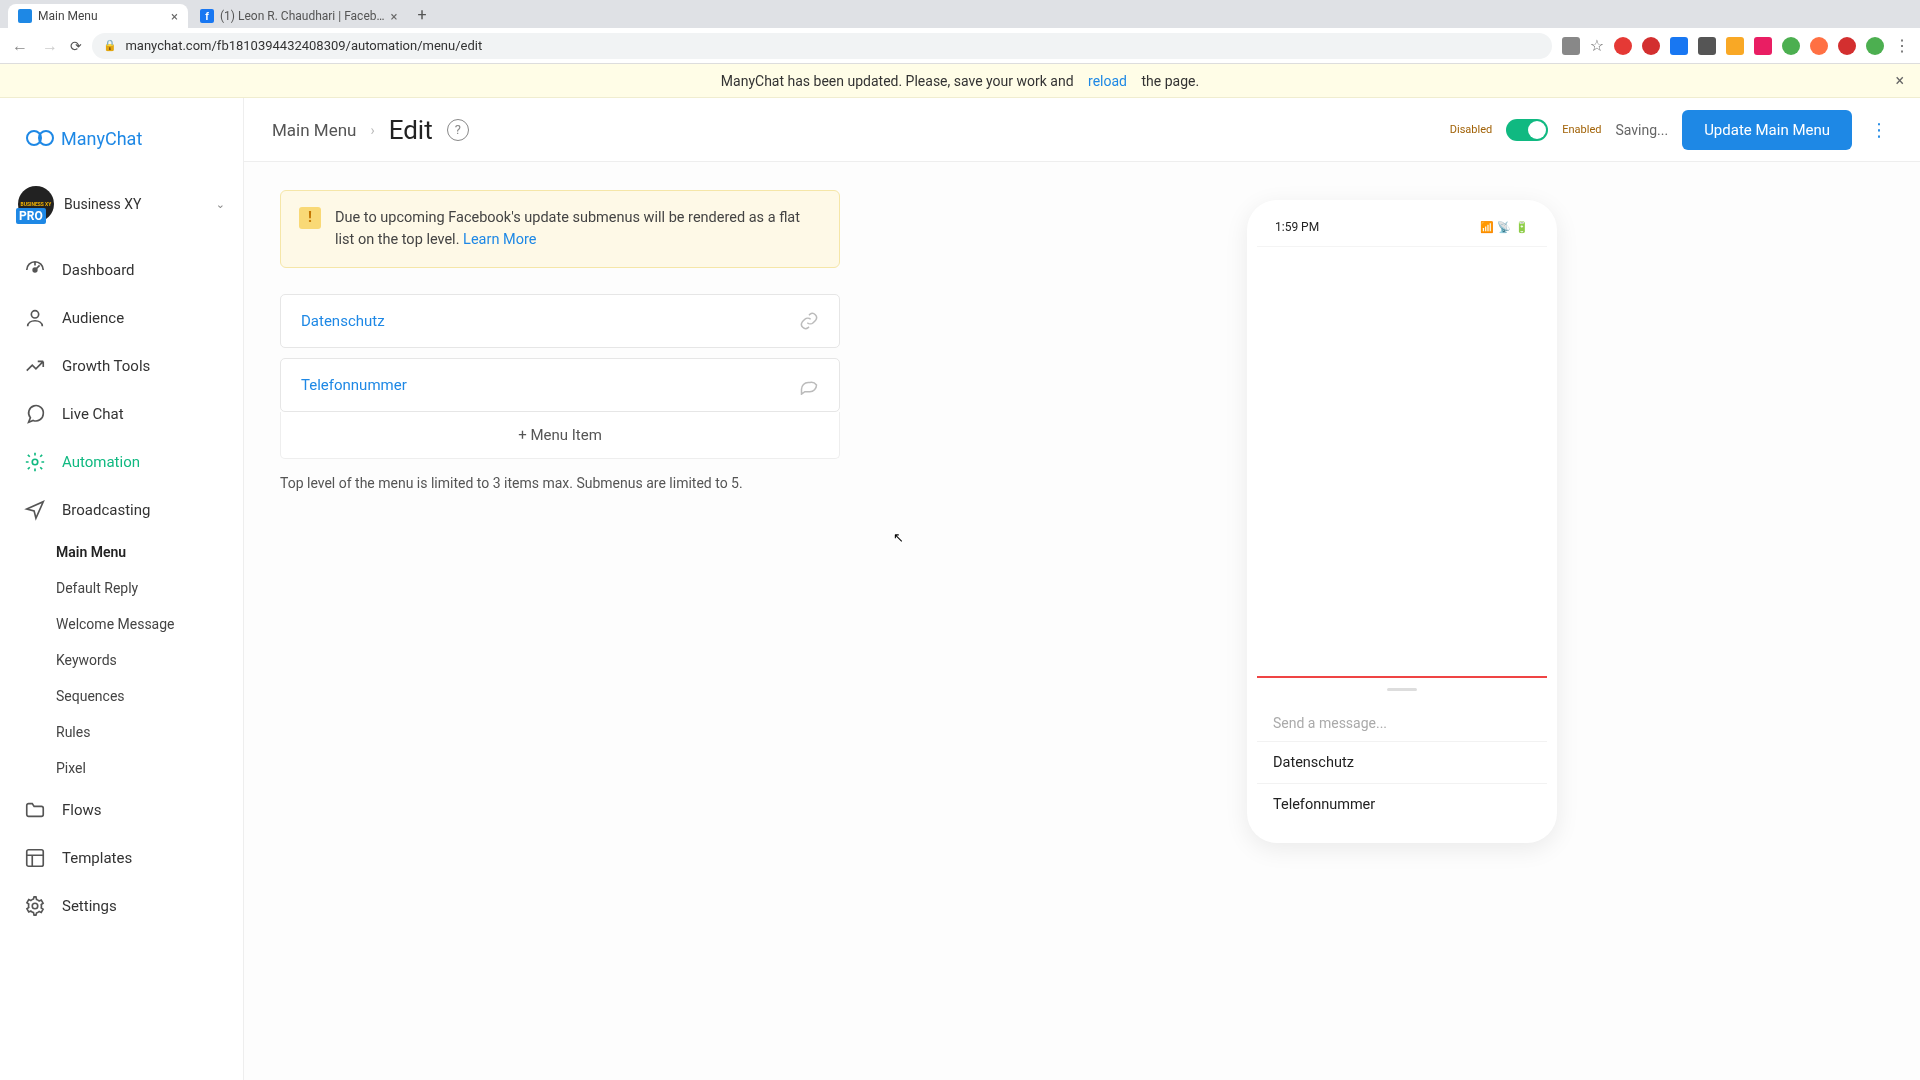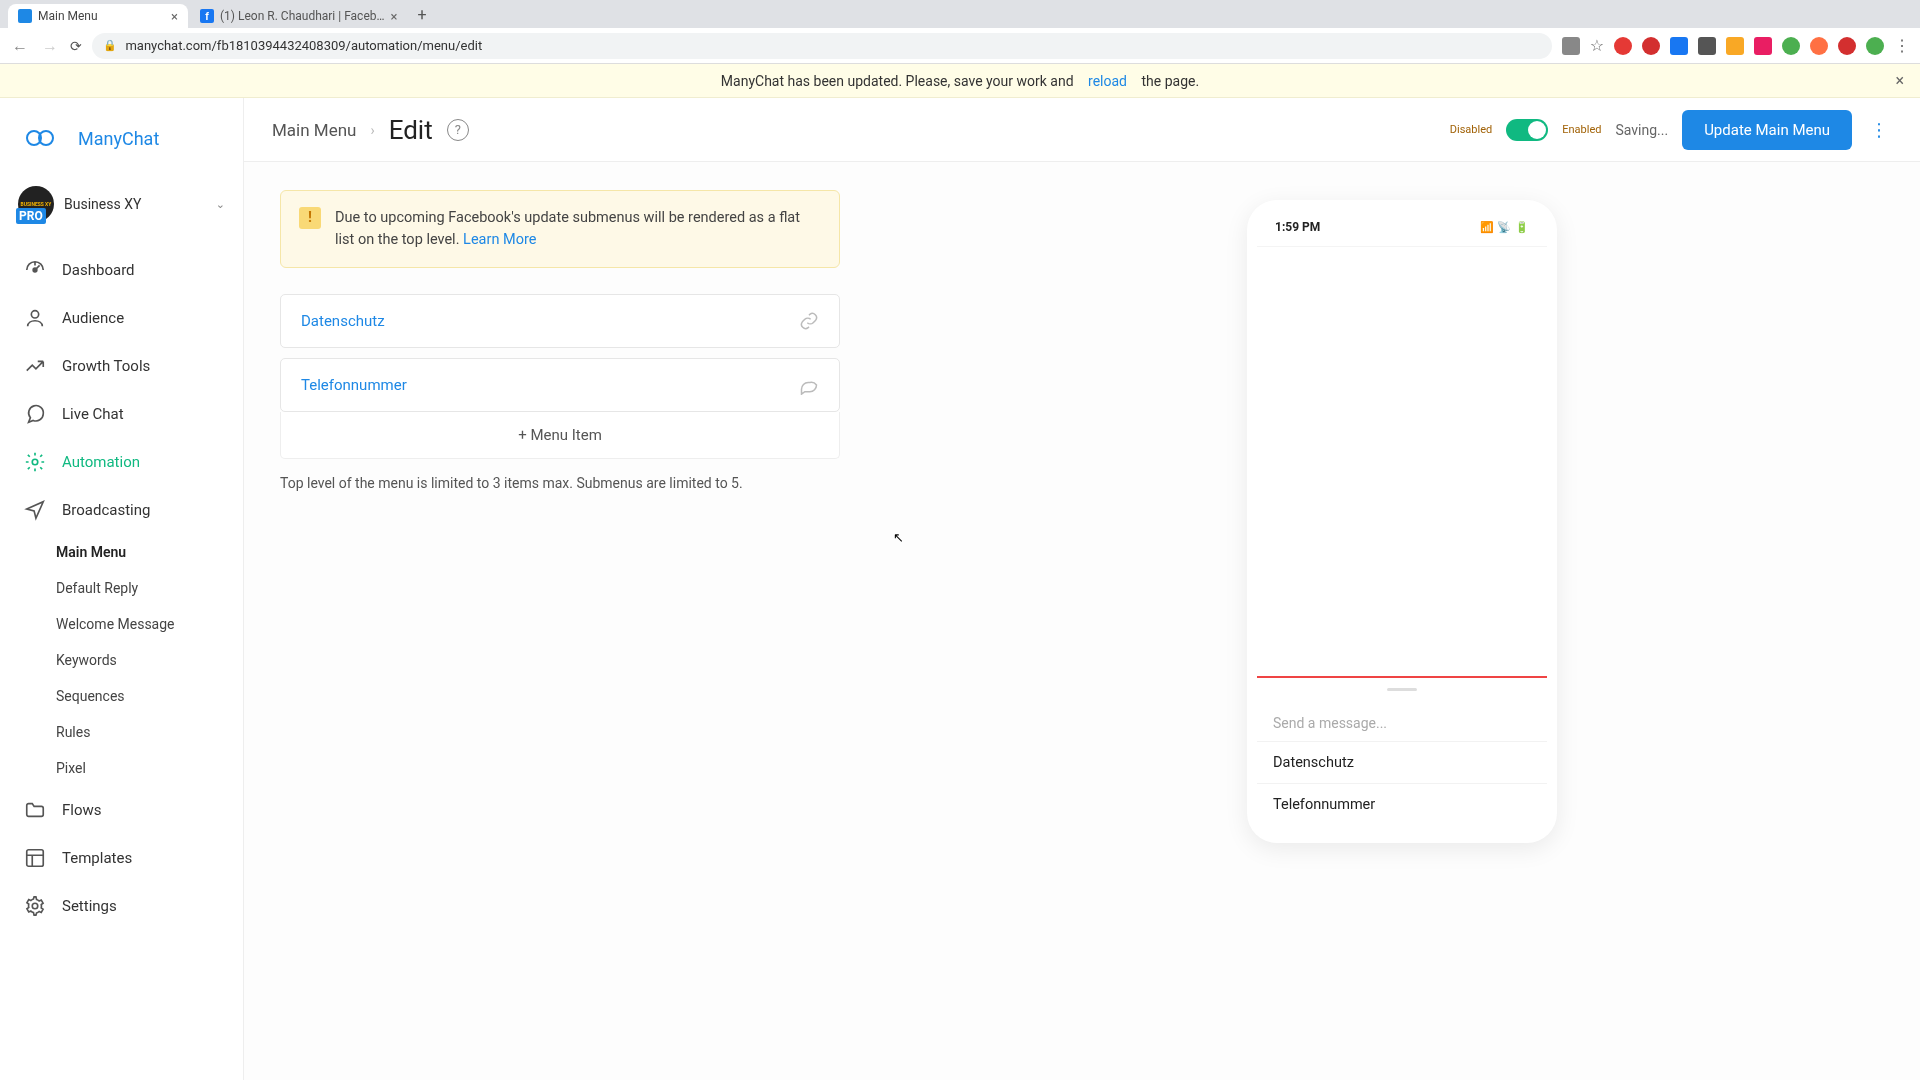--- a/index.html
+++ b/index.html
@@ -23,21 +23,21 @@
 .ext-icon.sq{border-radius:3px}
 
 
 .notif-bar{background:#fffde7;height:34px;display:flex;align-items:center;justify-content:center;font-size:14px;color:#333;position:relative;border-bottom:1px solid #f0edd0}
 .notif-bar .notif-close{position:absolute;right:16px;color:#666;font-size:16px;cursor:pointer}
 .notif-link{color:#1e88e5;text-decoration:none;margin:0 11px}
 
 
 .app{display:flex;height:calc(100% - 98px);background:#fafafa}
 .sidebar{width:244px;background:#fff;border-right:1px solid #eee;display:flex;flex-direction:column;padding-top:18px}
-.logo{display:flex;align-items:center;gap:22px;padding:6px 24px 22px}
+.logo{display:flex;align-items:center;gap:5px;padding:6px 24px 22px}
 .logo-icon{width:32px;height:32px;color:#1e88e5}
 .logo-text{font-size:18px;color:#1e88e5;font-weight:400}
 .account-select{display:flex;align-items:center;gap:10px;padding:10px 18px;cursor:pointer}
 .account-avatar{width:36px;height:36px;border-radius:50%;background:#222;display:flex;align-items:center;justify-content:center;color:#f7b500;font-size:9px;font-weight:700;position:relative}
 .account-pro{position:absolute;bottom:-2px;left:-2px;background:#1e88e5;color:#fff;font-size:12px;padding:1px 3px;border-radius:2px}
 .account-name{font-size:14px;color:#333;flex:1}
 .account-caret{color:#888;font-size:11px}
 
 .nav-section{padding:14px 0}
 .nav-item{display:flex;align-items:center;gap:16px;padding:13px 24px;font-size:15px;color:#333;cursor:pointer}
@@ -71,21 +71,21 @@
 
 .menu-item-card{background:#fff;border:1px solid #e6e6e6;border-radius:5px;padding:16px 20px;margin-bottom:10px;display:flex;align-items:center;justify-content:space-between;cursor:pointer}
 .menu-item-card .label{color:#1e88e5;font-size:15px}
 .menu-item-card .action-icon{color:#bbb;font-size:16px}
 .add-item-card{background:#fff;border:1px solid #eee;border-top:none;padding:14px;text-align:center;color:#555;font-size:15px;cursor:pointer;margin-top:-10px;border-radius:0 0 5px 5px}
 .limit-text{font-size:14px;color:#555;margin-top:16px}
 
 
 .preview-col{flex:1;display:flex;justify-content:center;align-items:flex-start;padding-top:10px}
 .phone{width:310px;background:#fff;border-radius:30px;box-shadow:0 6px 24px rgba(0,0,0,0.08);padding:14px 10px 18px;position:relative}
-.phone-status{display:flex;justify-content:space-between;align-items:center;padding:6px 18px;font-size:12px;font-weight:700;color:#222}
+.phone-status{display:flex;justify-content:space-between;align-items:center;padding:6px 18px;font-size:12px;font-weight:400;color:#222}
 .phone-status .right-icons{display:flex;gap:4px;align-items:center;font-size:11px}
 .phone-notch{position:absolute;top:8px;left:50%;transform:translateX(-50%);width:110px;height:20px;background:#fff;border-radius:0 0 14px 14px}
 .phone-body{height:430px;border-top:1px solid #f4f4f4;margin-top:6px}
 .phone-footer{border-top:2px solid #ef4444;padding-top:10px}
 .phone-handle{width:30px;height:3px;background:#ddd;border-radius:2px;margin:0 auto 14px}
 .send-input{padding:10px 16px;color:#aaa;font-size:14px;border-bottom:1px solid #f2f2f2}
 .phone-menu-item{padding:12px 16px;font-size:14.5px;color:#222;border-bottom:1px solid #f2f2f2}
 .phone-menu-item:last-child{border-bottom:none}
 
 .cursor-pointer{position:absolute;left:893px;top:530px;font-size:13px;color:#000;pointer-events:none}

